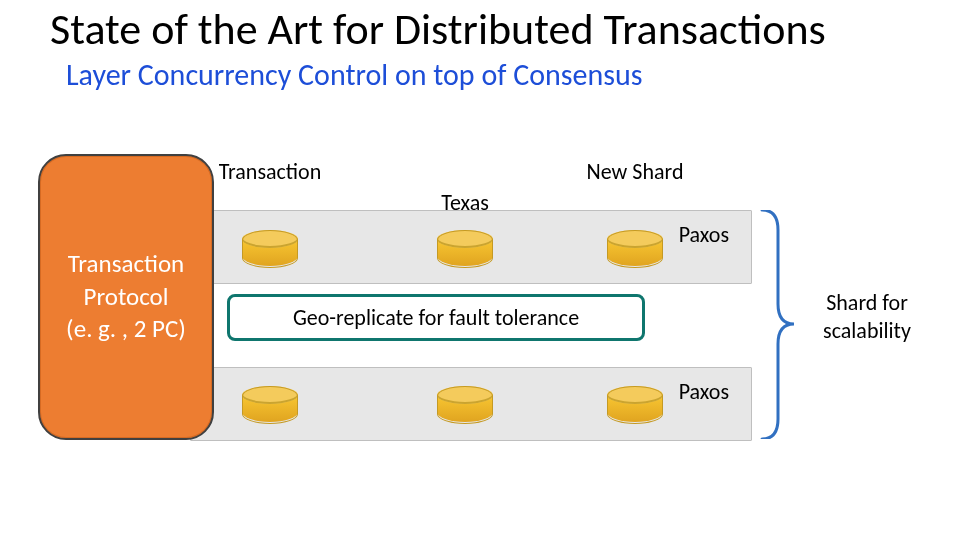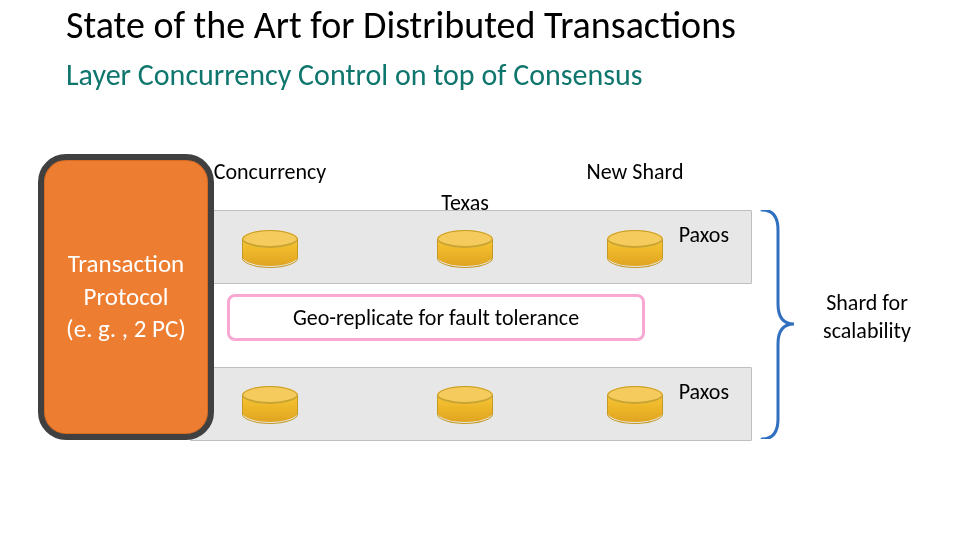--- a/index.html
+++ b/index.html
@@ -12,35 +12,35 @@
     color: #000;
     overflow: hidden;
   }
   .slide {
     position: relative;
     width: 960px;
     height: 540px;
   }
   .title {
     position: absolute;
-    left: 66px;
+    left: 50px;
     top: 2px;
-    font-size: 38px;
+    font-size: 44px;
     font-weight: 400;
     letter-spacing: 0;
     white-space: nowrap;
     text-align: center;
   }
   .subtitle {
     position: absolute;
     left: 66px;
     top: 56px;
     font-size: 30px;
     font-weight: 400;
-    color: #0f766e;
+    color: #1d4ed8;
     white-space: nowrap;
   }
 
   
   .region-label {
     position: absolute;
     top: 158px;
     font-size: 22px;
     font-weight: 400;
     color: #000;
@@ -104,21 +104,21 @@
     pointer-events: none;
   }
 
   
   .geo-box {
     position: absolute;
     left: 227px;
     top: 294px;
     width: 418px;
     height: 47px;
-    border: 3px solid #f9a8d4;
+    border: 3px solid #0f766e;
     border-radius: 8px;
     background: #fff;
     display: flex;
     align-items: center;
     justify-content: center;
     font-size: 22px;
     box-sizing: border-box;
   }
 
   
@@ -143,42 +143,42 @@
 
   
   .txn-box {
     position: absolute;
     left: 38px;
     top: 154px;
     width: 176px;
     height: 286px;
     background: #ed7d31;
     border-radius: 28px;
-    border: 6px solid #404040;
+    border: 2px solid #404040;
     box-shadow: 0 0 0 1px #d66a22 inset;
     display: flex;
     align-items: center;
     justify-content: center;
     color: #fff;
     font-size: 25px;
     line-height: 1.3;
     text-align: center;
     padding: 0 10px;
     box-sizing: border-box;
   }
 </style>
 </head>
 <body>
 
 <div class="slide">
 
   <div class="title">State of the Art for Distributed Transactions</div>
   <div class="subtitle">Layer Concurrency Control on top of Consensus</div>
 
-  <div class="region-label" style="left:270px;">Concurrency</div>
+  <div class="region-label" style="left:270px;">Transaction</div>
   <div class="region-label" style="left:465px;margin-top:31px;">Texas</div>
   <div class="region-label" style="left:635px;">New Shard</div>
 
   <div class="paxos-row row1">
     <div class="paxos-label">Paxos</div>
   </div>
 
   <div class="db" style="left:270px; top:232px;">
     <div class="cyl-body"></div>
       <div class="cyl-top"></div>

